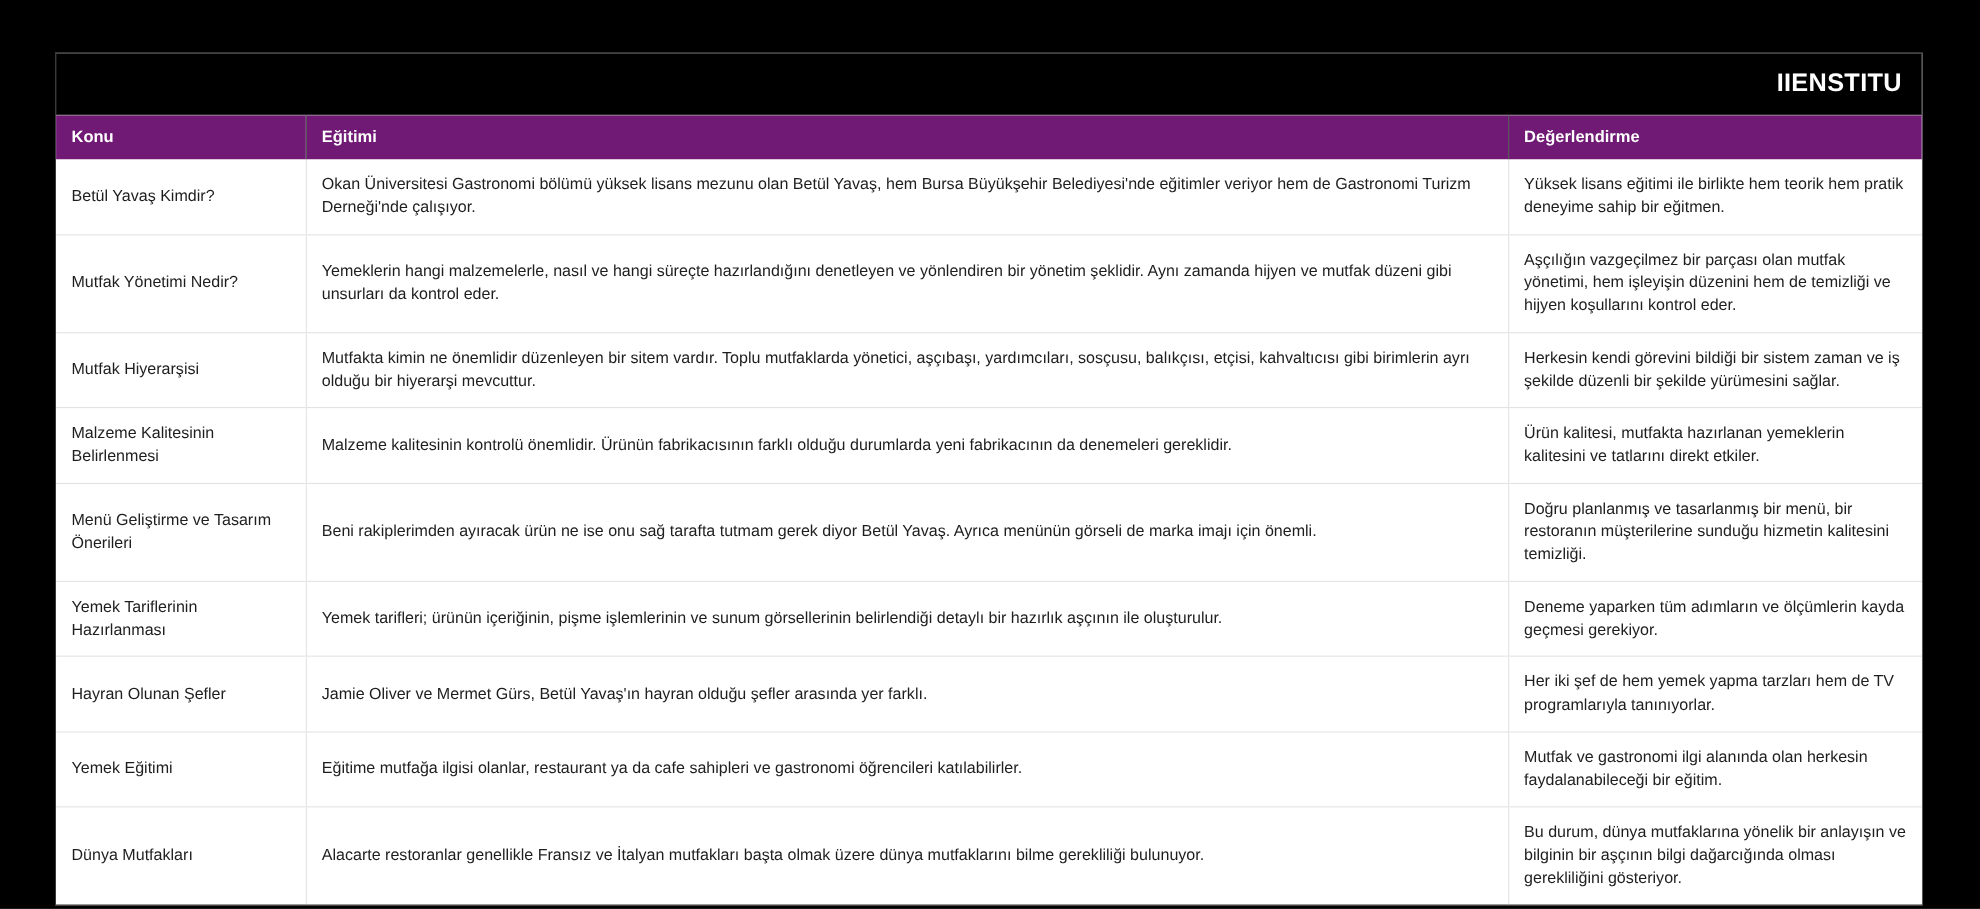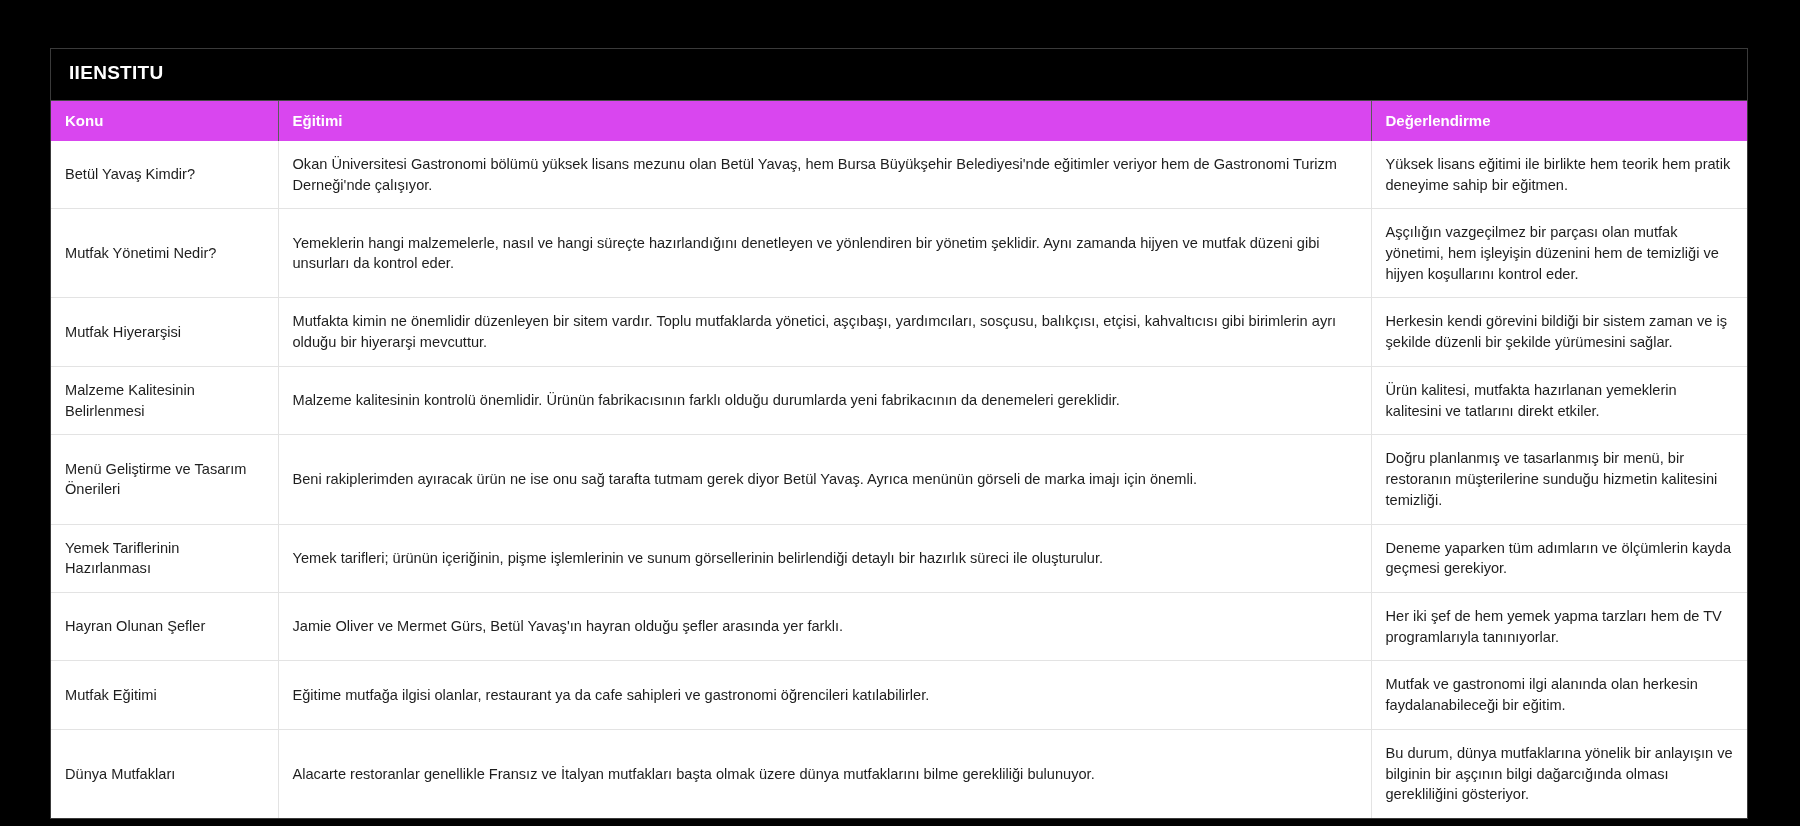--- a/index.html
+++ b/index.html
@@ -32,35 +32,36 @@
     box-sizing: border-box;
   }
 
   .brand-bar {
     background: #000000;
     padding: 14px 18px 16px 18px;
     border-bottom: 1px solid #4a4a4a;
   }
   .brand-title {
     color: #ffffff;
-    font-size: 19px;
+    font-size: 23px;
     font-weight: bold;
     letter-spacing: 0.3px;
     line-height: 1.1;
+    text-align: right;
   }
 
   table.data-table {
     width: 100%;
     border-collapse: collapse;
     table-layout: fixed;
     background: #ffffff;
   }
 
   table.data-table thead th {
-    background: #d946ef;
+    background: #701a75;
     color: #ffffff;
     font-size: 15px;
     font-weight: bold;
     text-align: left;
     padding: 11px 14px 12px 14px;
     border-right: 1px solid #5a5a5a;
     vertical-align: middle;
   }
   table.data-table thead th:last-child {
     border-right: none;
@@ -141,32 +142,32 @@
         </tr>
 
         <tr>
           <td class="cell-konu">Menü Geliştirme ve Tasarım Önerileri</td>
           <td>Beni rakiplerimden ayıracak ürün ne ise onu sağ tarafta tutmam gerek diyor Betül Yavaş. Ayrıca menünün görseli de marka imajı için önemli.</td>
           <td>Doğru planlanmış ve tasarlanmış bir menü, bir restoranın müşterilerine sunduğu hizmetin kalitesini temizliği.</td>
         </tr>
 
         <tr>
           <td class="cell-konu">Yemek Tariflerinin Hazırlanması</td>
-          <td>Yemek tarifleri; ürünün içeriğinin, pişme işlemlerinin ve sunum görsellerinin belirlendiği detaylı bir hazırlık süreci ile oluşturulur.</td>
+          <td>Yemek tarifleri; ürünün içeriğinin, pişme işlemlerinin ve sunum görsellerinin belirlendiği detaylı bir hazırlık aşçının ile oluşturulur.</td>
           <td>Deneme yaparken tüm adımların ve ölçümlerin kayda geçmesi gerekiyor.</td>
         </tr>
 
         <tr>
           <td class="cell-konu">Hayran Olunan Şefler</td>
           <td>Jamie Oliver ve Mermet Gürs, Betül Yavaş'ın hayran olduğu şefler arasında yer farklı.</td>
           <td>Her iki şef de hem yemek yapma tarzları hem de TV programlarıyla tanınıyorlar.</td>
         </tr>
 
         <tr>
-          <td class="cell-konu">Mutfak Eğitimi</td>
+          <td class="cell-konu">Yemek Eğitimi</td>
           <td>Eğitime mutfağa ilgisi olanlar, restaurant ya da cafe sahipleri ve gastronomi öğrencileri katılabilirler.</td>
           <td>Mutfak ve gastronomi ilgi alanında olan herkesin faydalanabileceği bir eğitim.</td>
         </tr>
 
 
         <tr>
           <td class="cell-konu">Dünya Mutfakları</td>
           <td>Alacarte restoranlar genellikle Fransız ve İtalyan mutfakları başta olmak üzere dünya mutfaklarını bilme gerekliliği bulunuyor.</td>
           <td>Bu durum, dünya mutfaklarına yönelik bir anlayışın ve bilginin bir aşçının bilgi dağarcığında olması gerekliliğini gösteriyor.</td>
         </tr>

